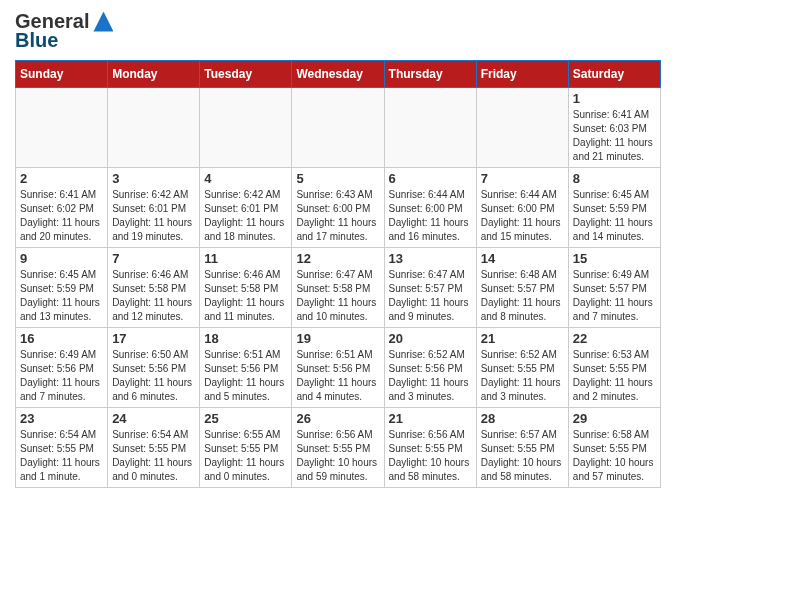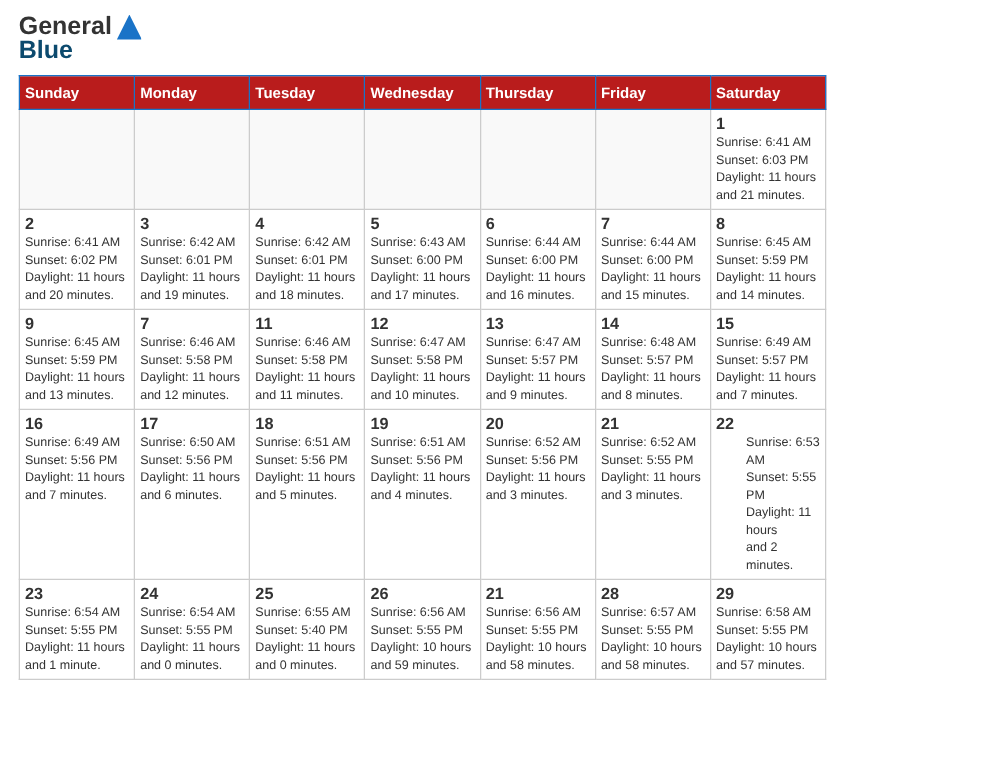--- a/index.html
+++ b/index.html
@@ -205,21 +205,21 @@
           </td>
           <td>
             <span class="day-num">21</span>
             <div class="day-info" style="white-space: pre-line;">Sunrise: 6:52 AM
 Sunset: 5:55 PM
 Daylight: 11 hours
 and 3 minutes.</div>
           </td>
           <td>
             <span class="day-num">22</span>
-            <div class="day-info" style="white-space: pre-line; margin-left: 24px;">Sunrise: 6:53 AM
+            <div class="day-info" style="white-space: pre-line;">Sunrise: 6:53 AM
 Sunset: 5:55 PM
 Daylight: 11 hours
 and 2 minutes.</div>
           </td>
         </tr>
         <tr>
           <td>
             <span class="day-num">23</span>
             <div class="day-info" style="white-space: pre-line;">Sunrise: 6:54 AM
 Sunset: 5:55 PM
@@ -229,21 +229,21 @@
           <td>
             <span class="day-num">24</span>
             <div class="day-info" style="white-space: pre-line;">Sunrise: 6:54 AM
 Sunset: 5:55 PM
 Daylight: 11 hours
 and 0 minutes.</div>
           </td>
           <td>
             <span class="day-num">25</span>
             <div class="day-info" style="white-space: pre-line;">Sunrise: 6:55 AM
-Sunset: 5:40 PM
+Sunset: 5:55 PM
 Daylight: 11 hours
 and 0 minutes.</div>
           </td>
           <td>
             <span class="day-num">26</span>
             <div class="day-info" style="white-space: pre-line;">Sunrise: 6:56 AM
 Sunset: 5:55 PM
 Daylight: 10 hours
 and 59 minutes.</div>
           </td>

